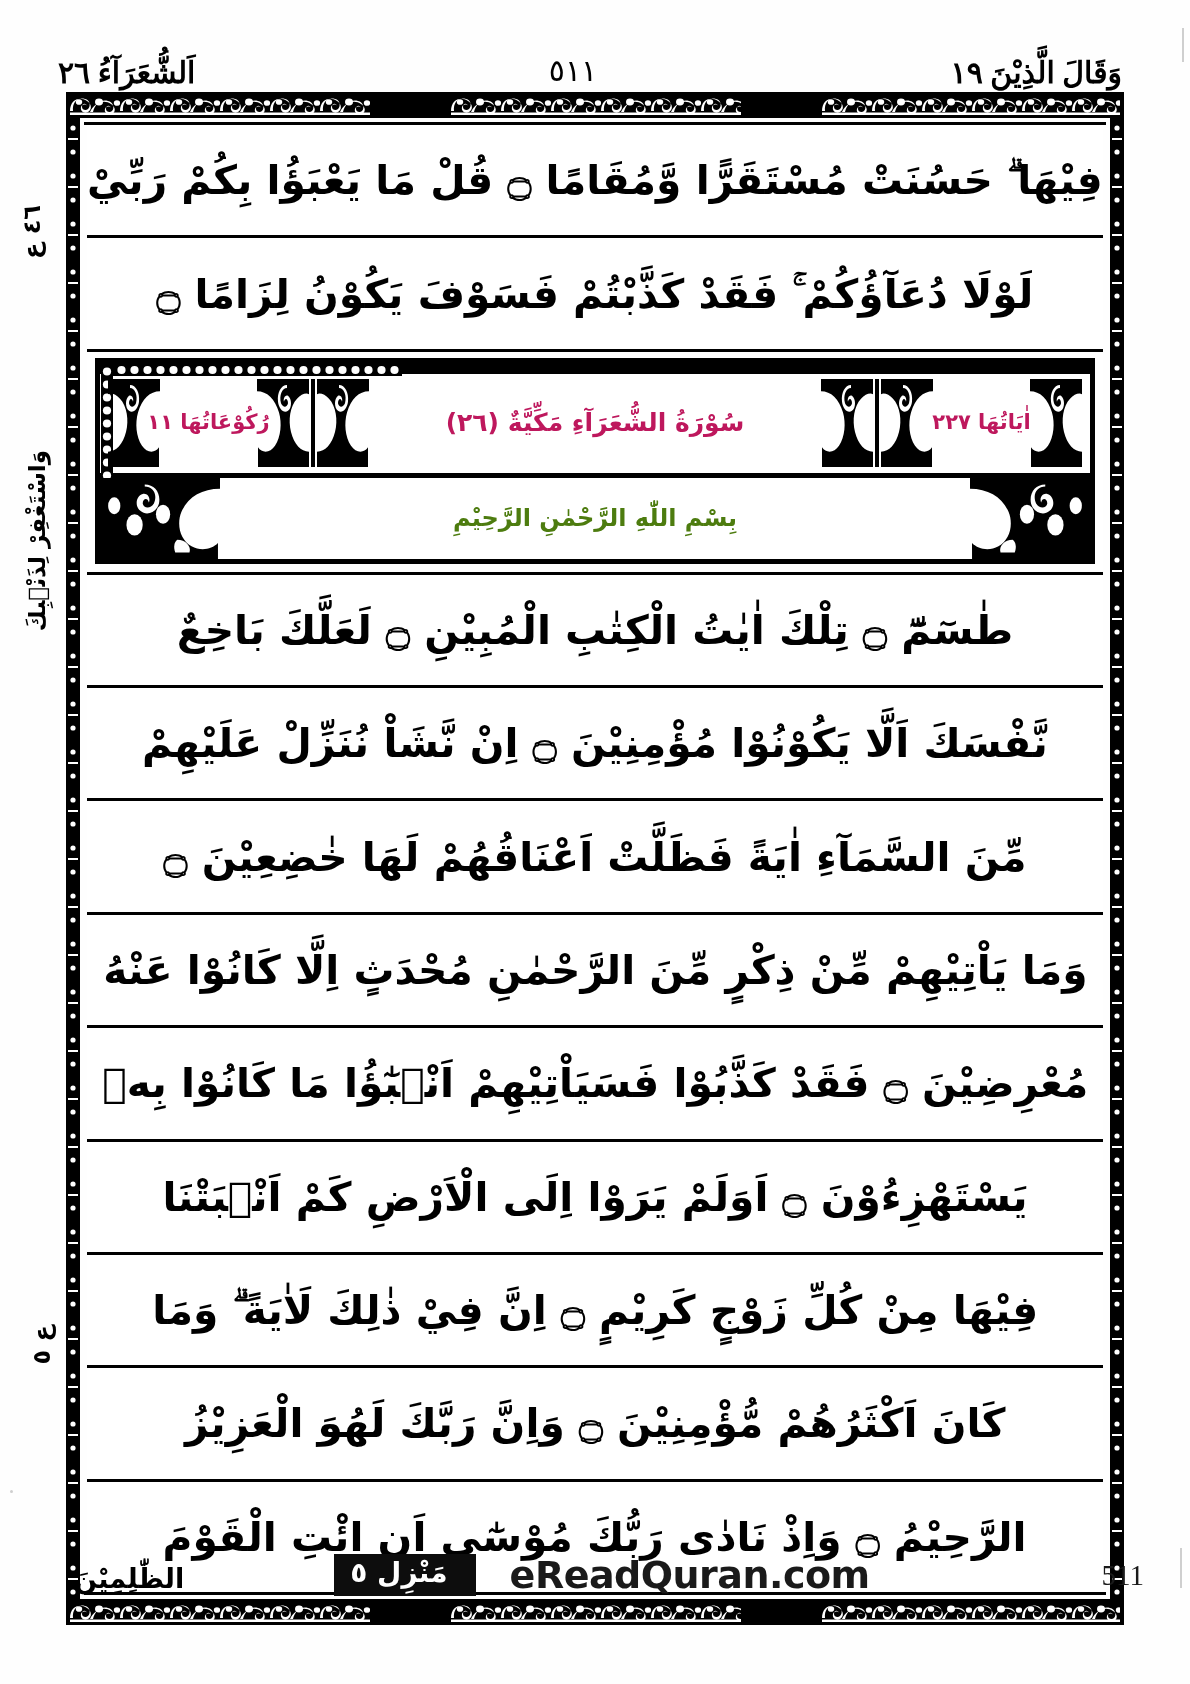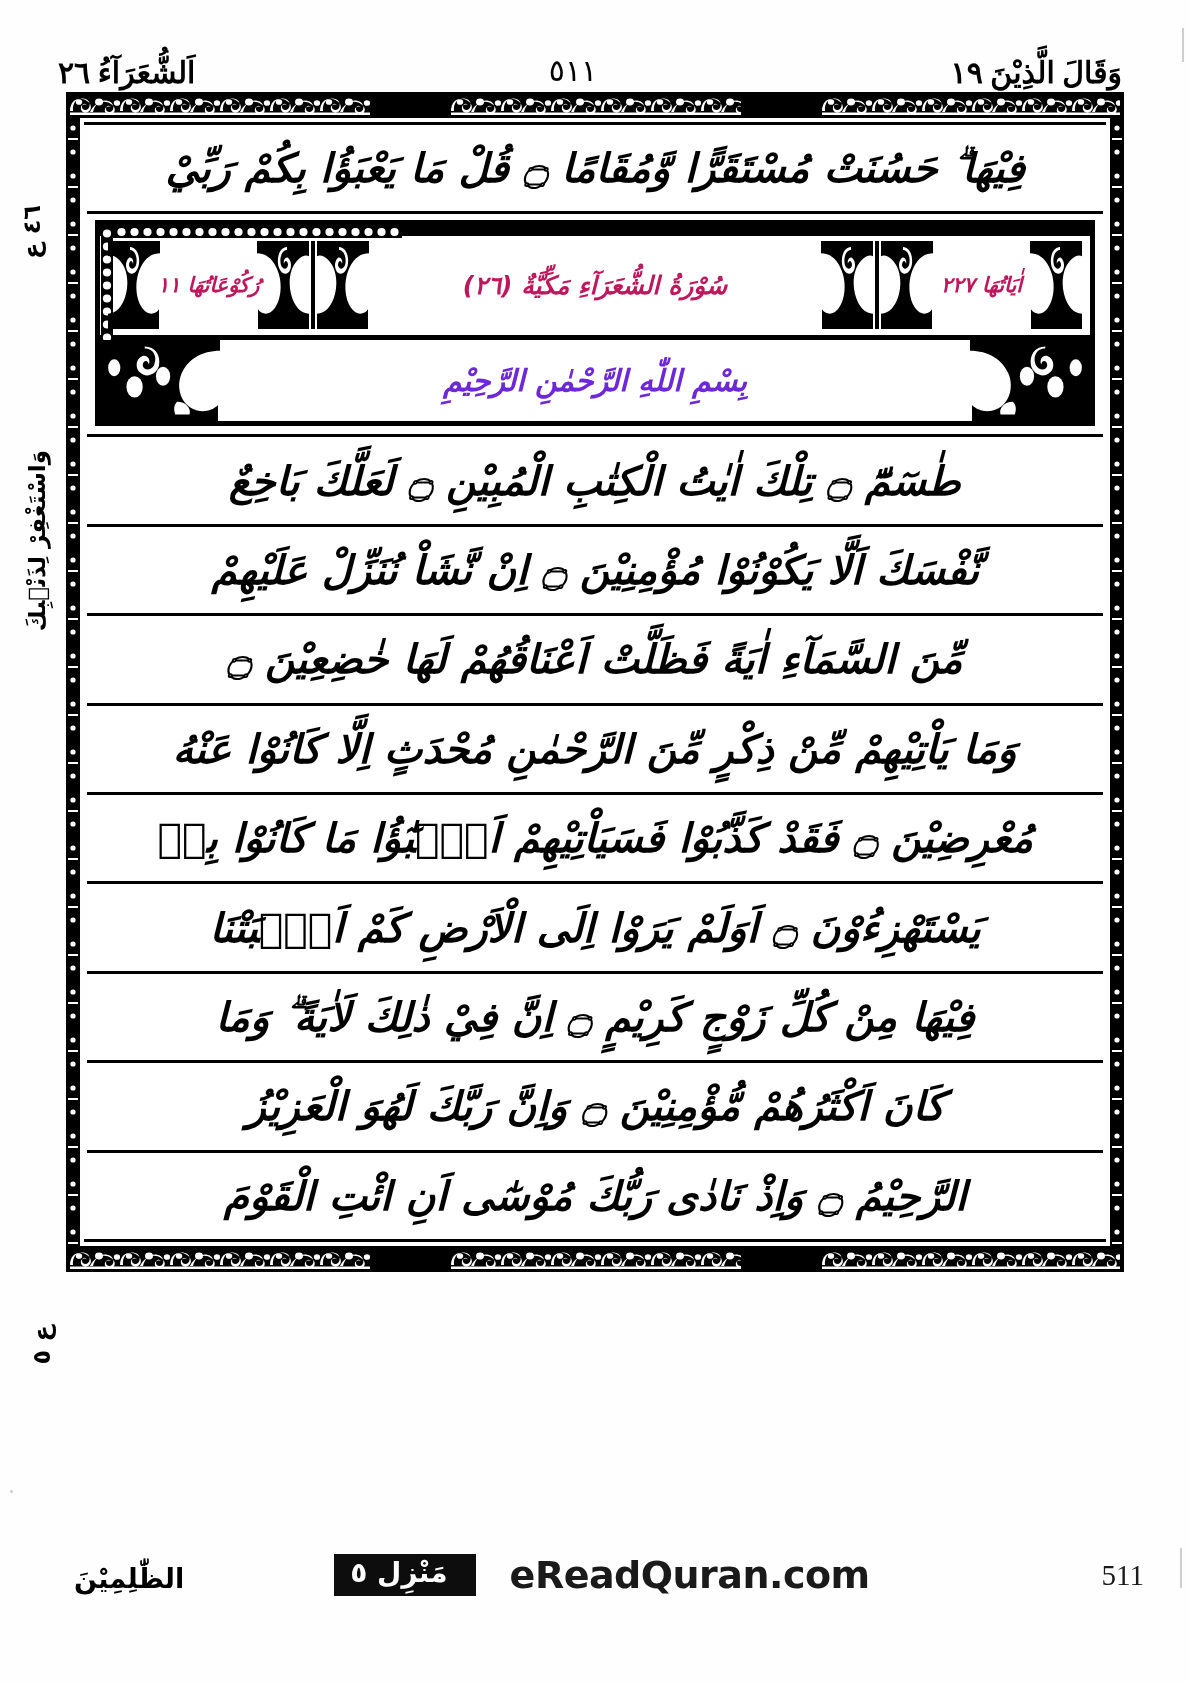--- a/index.html
+++ b/index.html
@@ -51,23 +51,22 @@
     color: #000;
     letter-spacing: 1px;
   }
 
   
   .frame {
     position: absolute;
     top: 92px;
     left: 66px;
     width: 1058px;
-    height: 1180px;
+    height: 1533px;
     box-sizing: border-box;
-    font-style: italic;
   }
 
   
   .band {
     position: absolute;
     left: 0;
     width: 100%;
     height: 26px;
     background: #000;
     overflow: hidden;
@@ -248,23 +247,23 @@
   .bis-orn {
     position: absolute;
     top: 0; height: 100%; width: 120px;
   }
   .bis-orn.l { left: 0; }
   .bis-orn.r { right: 0; transform: scaleX(-1); }
   .bismillah-text {
     position: relative;
     z-index: 2;
     font-family: "DejaVu Sans", "Liberation Sans", sans-serif;
-    font-size: 30px;
-    font-weight: 700;
-    color: #6d28d9;
+    font-size: 24px;
+    font-weight: 700;
+    color: #4d7c0f;
     white-space: nowrap;
     letter-spacing: -1px;
   }
 
   
   .margin-note {
     position: absolute;
     font-family: "DejaVu Sans", "Liberation Sans", sans-serif;
     font-weight: 700;
     color: #000;
@@ -473,20 +472,23 @@
     </div>
 
     <div class="inner-rule top"></div>
     <div class="inner-rule bottom"></div>
 
     <div class="textblock">
 
       <div class="ayah-line">
         <div class="arabic">فِيْهَا ۗ حَسُنَتْ مُسْتَقَرًّا وَّمُقَامًا ۝ قُلْ مَا يَعْبَؤُا بِكُمْ رَبِّيْ</div>
       </div>
+      <div class="ayah-line">
+        <div class="arabic">لَوْلَا دُعَآؤُكُمْ ۚ فَقَدْ كَذَّبْتُمْ فَسَوْفَ يَكُوْنُ لِزَامًا ۝</div>
+      </div>
 
       <div class="block-row" style="padding-bottom:8px;">
         <div class="surah-banner">
           <svg class="beadstrip" preserveAspectRatio="none">
               <rect width="100%" height="100%" fill="url(#beadpat)"></rect>
             </svg>
           <svg class="beadstrip-left" preserveAspectRatio="none">
               <rect width="100%" height="100%" fill="url(#beadpatv)"></rect>
             </svg>
 

